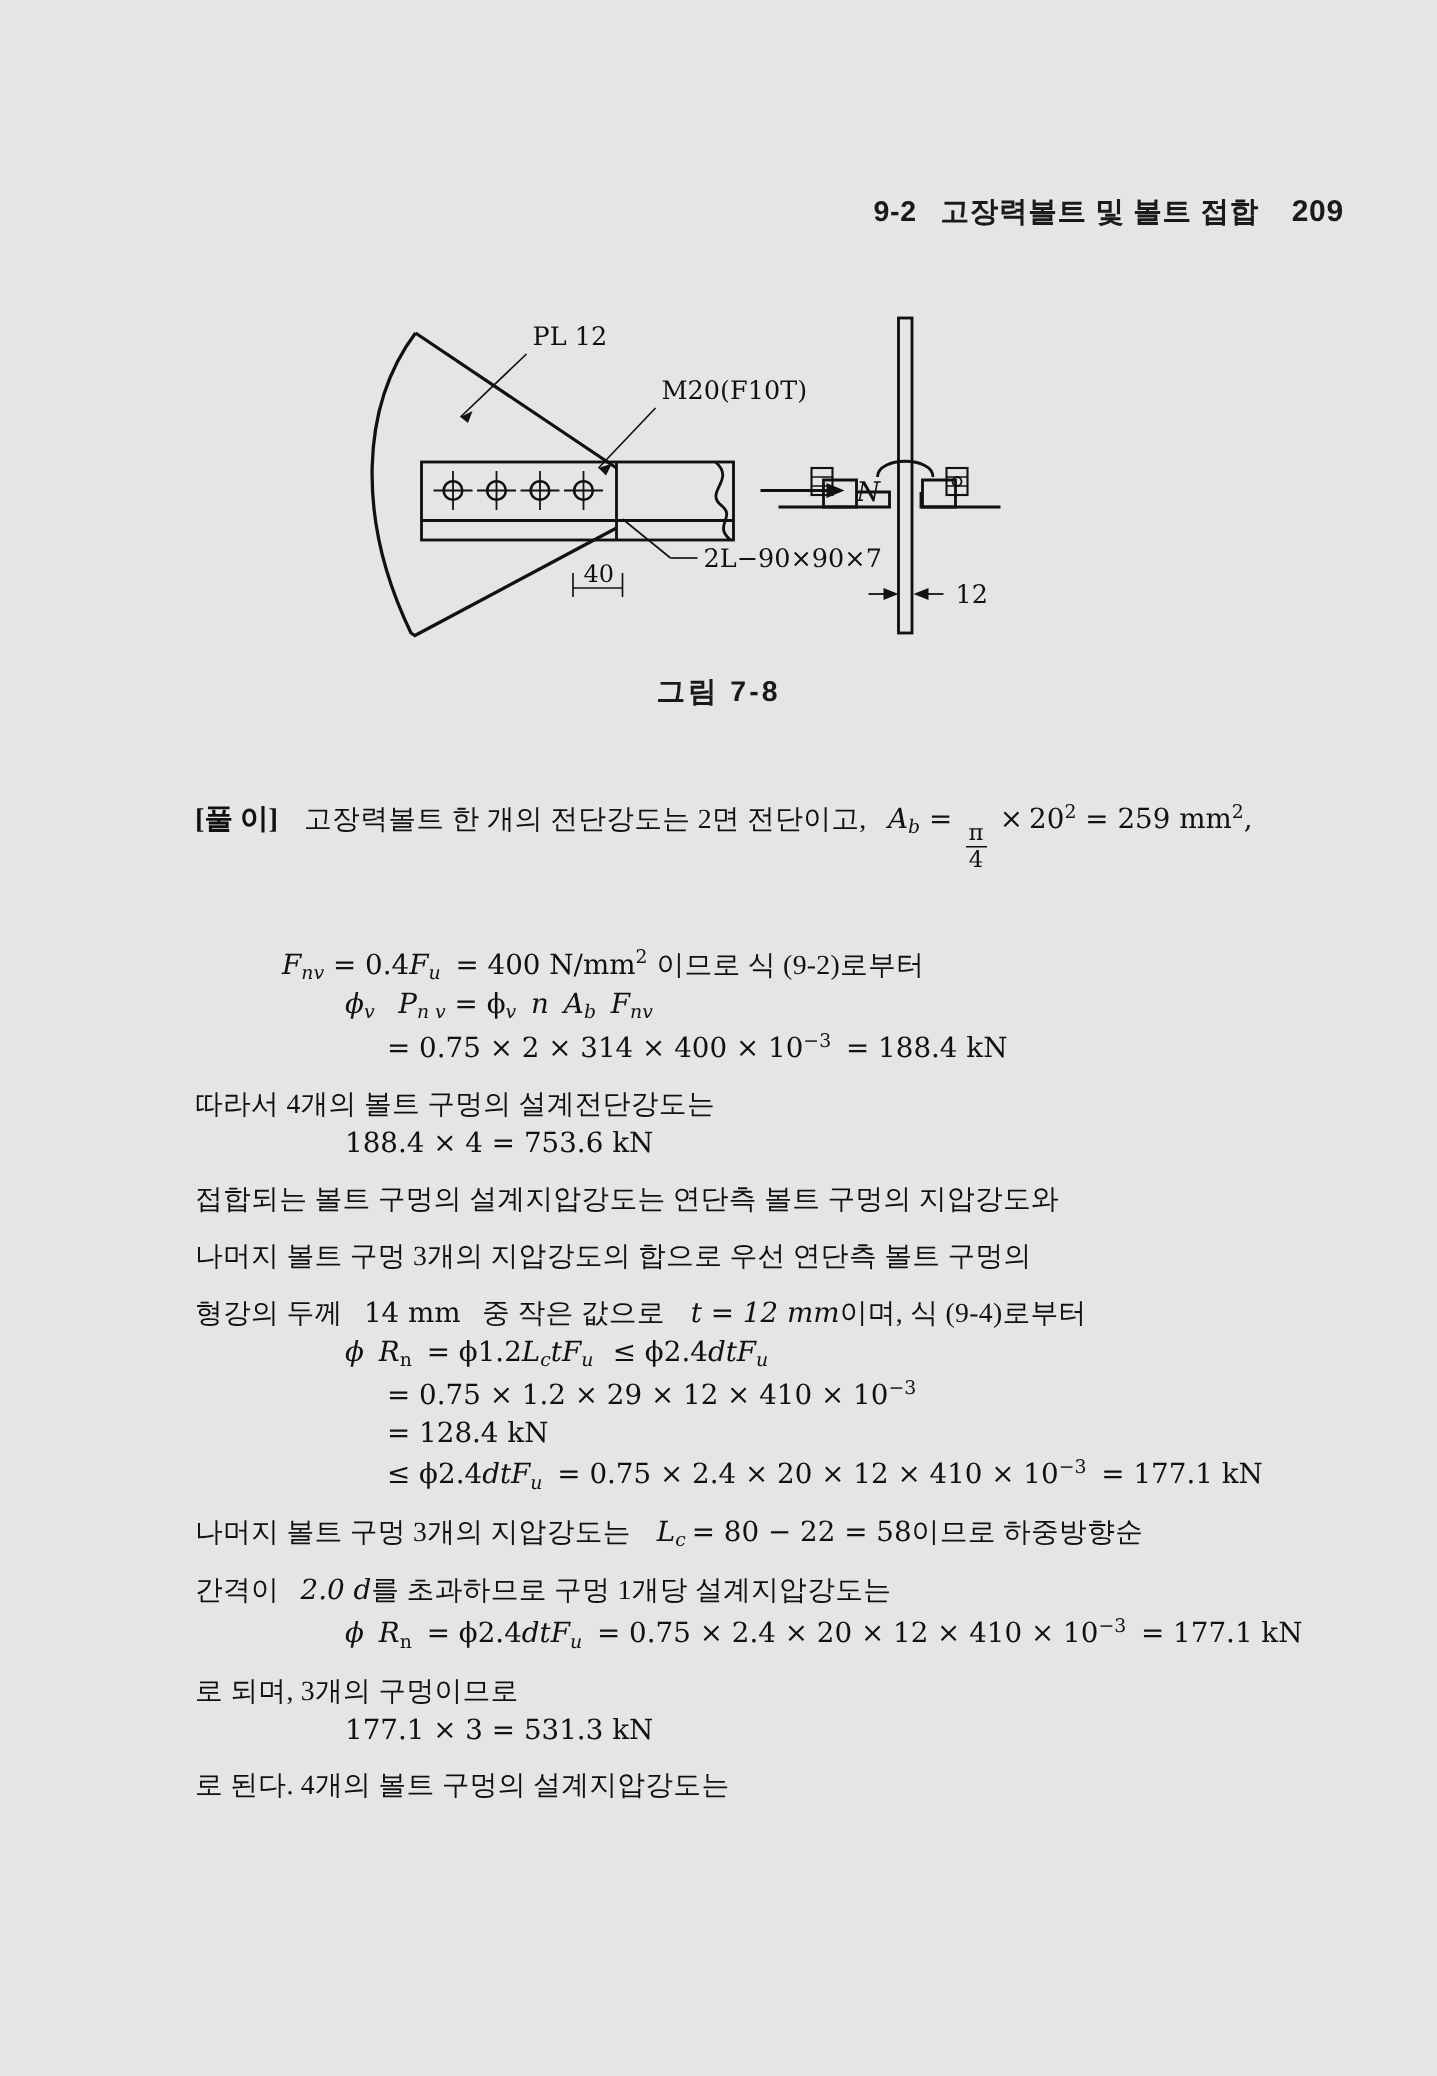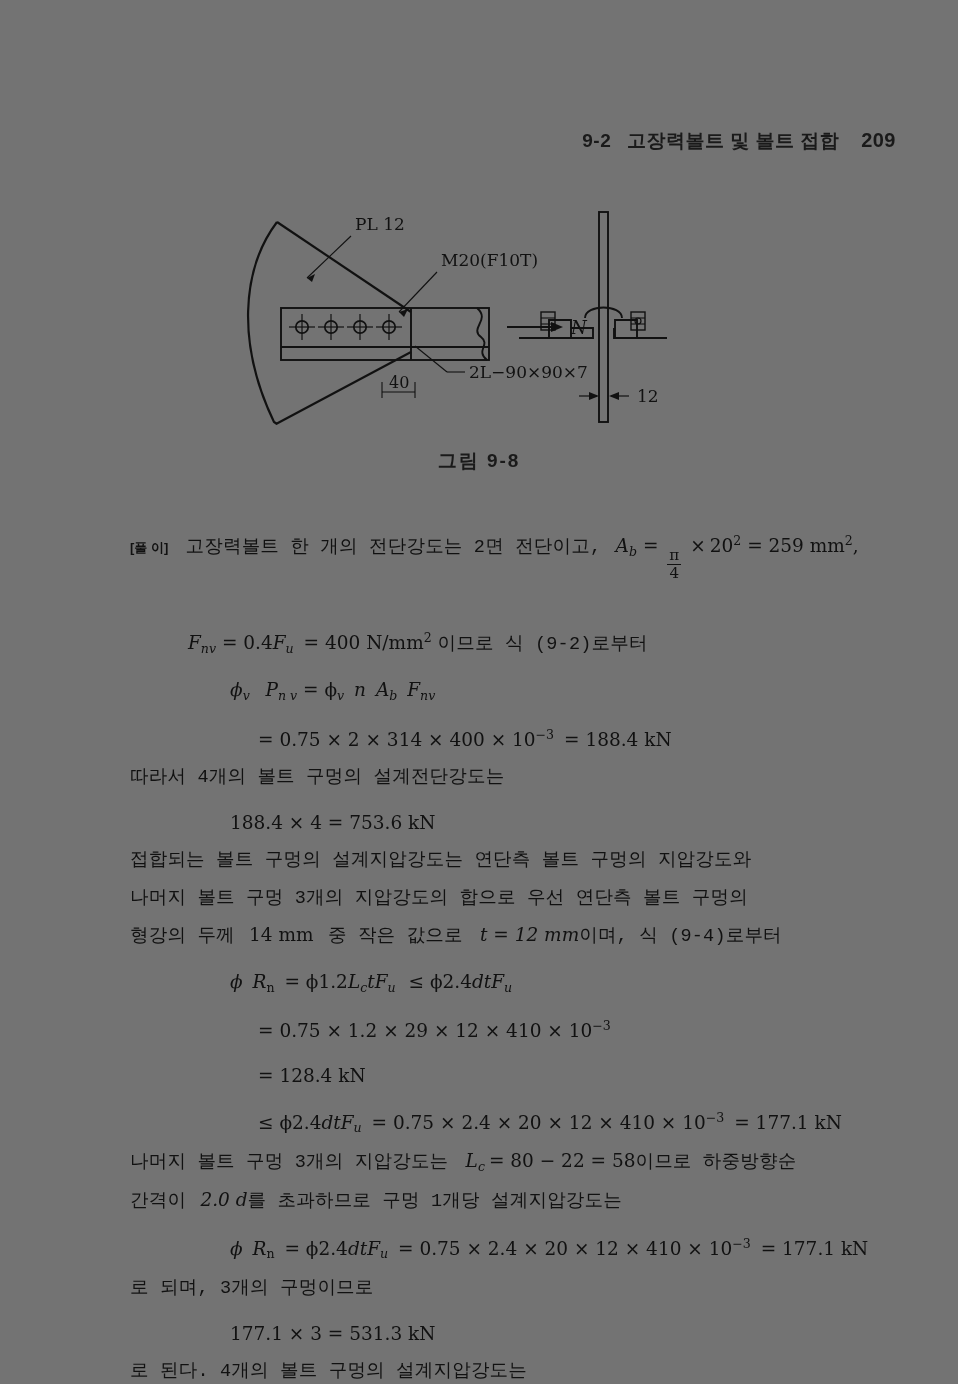--- a/index.html
+++ b/index.html
@@ -13,21 +13,21 @@
     height: 1384px;
     position: relative;
     font-family: "DejaVu Serif", "Liberation Serif", serif;
     color: #111111;
     overflow: hidden;
   }
 
   .page {
     position: absolute;
     inset: 0;
-    background: #737373;
+    background: #e5e5e5;
   }
 
   
   .running-head {
     position: absolute;
     top: 128px;
     left: 0;
     width: 896px;
     text-align: right;
     font-family: "Liberation Sans", "DejaVu Sans", sans-serif;
@@ -67,45 +67,45 @@
 
   
   .body-area {
     position: absolute;
     top: 520px;
     left: 130px;
     width: 700px;
   }
 
   .ko {
-    font-family: Liberation Mono, monospace;
+    font-family: Liberation Serif, serif;
     font-size: 18.5px;
     letter-spacing: 0.2px;
   }
   .mathy {
     font-family: "DejaVu Serif", "Liberation Serif", serif;
     font-style: normal;
     text-align: center;
   }
   .it { font-style: italic; font-family: "DejaVu Serif","Liberation Serif",serif; }
 
   .tag {
-    font-family: Liberation Sans, sans-serif;
+    font-family: Liberation Serif, serif;
     font-weight: 700;
-    font-size: 13px;
+    font-size: 19px;
   }
 
   .para-line {
     margin-top: 13px;
     font-family: "Liberation Sans", "DejaVu Sans", sans-serif;
     font-size: 18.5px;
     white-space: nowrap;
   }
   .eq-line {
-    margin-top: 24px;
+    margin-top: 4px;
     font-family: "DejaVu Serif", "Liberation Serif", serif;
     font-size: 18.5px;
     white-space: nowrap;
   }
 
   .ind1 { padding-left: 58px; margin-top: 48px; }
   .ind2 { padding-left: 100px; }
   .ind3 { padding-left: 128px; }
 
   sub.s  { font-size: 0.68em; vertical-align: -0.28em; font-style: italic; }
@@ -219,21 +219,21 @@
 
         <text x="136" y="30" font-family="DejaVu Serif, Liberation Serif, serif" font-size="17" fill="#111">PL 12</text>
         <text x="222" y="66" font-family="DejaVu Serif, Liberation Serif, serif" font-size="17" fill="#111">M20(F10T)</text>
         <text x="250" y="178" font-family="DejaVu Serif, Liberation Serif, serif" font-size="17" fill="#111">2L−90×90×7</text>
         <text x="352" y="134" font-family="DejaVu Serif, Liberation Serif, serif" font-size="18" font-style="italic" fill="#111" transform="translate(0,0)">N</text>
         <text x="170" y="188" font-family="DejaVu Serif, Liberation Serif, serif" font-size="16" fill="#111">40</text>
         <text x="418" y="202" font-family="DejaVu Serif, Liberation Serif, serif" font-size="17" fill="#111">12</text>
       </svg>
     </div>
 
-    <div class="fig-caption">그림 9-8</div>
+    <div class="fig-caption">그림 7-8</div>
   </div>
 
   <div class="body-area">
 
     <div class="para-line">
       <span class="tag">[풀 이]</span>
       <span class="gap"></span>
       <span class="ko">고장력볼트 한 개의 전단강도는 2면 전단이고,</span>
       <span class="gap-s"></span>
       <span class="mathy">

